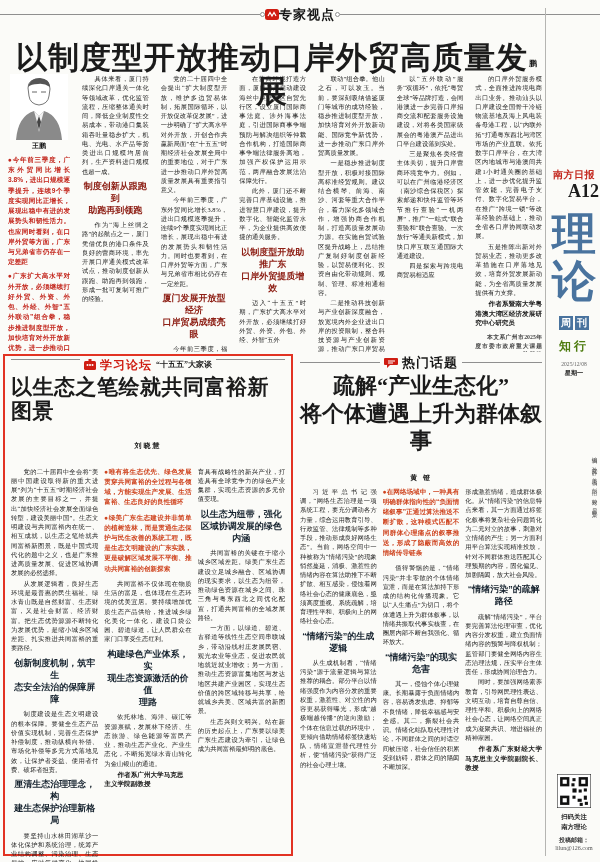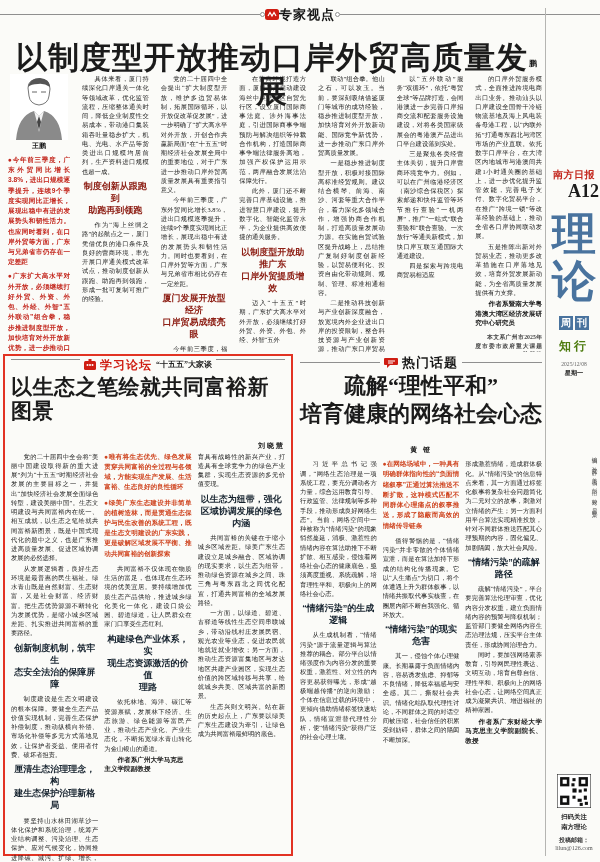--- a/index.html
+++ b/index.html
@@ -51,21 +51,21 @@
       writing-mode:vertical-rl;font-size:5.6px;color:#555;letter-spacing:1.5px;text-align:center;}
   .mh-bottom{position:absolute;top:774px;width:100%;text-align:center;}
   .mh-qrcap{font-family:"Liberation Sans",sans-serif;font-size:6.4px;font-weight:bold;color:#222;line-height:1.5;}
   .mh-email-label{font-size:6px;font-weight:bold;color:#333;margin-top:5px;}
   .mh-email{font-size:6px;color:#555;}
   
   .eco-box{position:absolute;left:3px;top:354px;width:290px;height:502px;border:2px solid #e23323;
       background:#fbfbf8;box-sizing:border-box;padding:3px 6px;}
   .eco-banner{position:relative;display:flex;align-items:flex-start;gap:4px;height:15px;}
   .eco-headline{font-size:21px;font-weight:900;letter-spacing:.5px;line-height:1.15;margin-top:1px;}
-  .eco-byline{text-align:right;font-size:7px;font-weight:bold;letter-spacing:2px;margin:2px 0 1px;}
+  .eco-byline{text-align:center;font-size:7px;font-weight:bold;letter-spacing:2px;margin:2px 0 16px;}
   .eco-cols{display:flex;gap:6px;height:432px;overflow:hidden;}
   .ecol{flex:1 1 0;overflow:hidden;}
   .bullet{font-family:"Liberation Sans",sans-serif;font-size:6.6px;line-height:1.55;text-align:justify;
       color:#cf4520;font-weight:bold;margin:0 0 5px;}
   .sh-dark{color:#15222e;}
   
   .hot-section{position:absolute;left:300px;top:355px;width:242px;height:501px;}
   .hot-banner{display:flex;align-items:center;gap:4px;height:15px;}
   .hot-headline{text-align:center;font-size:22px;font-weight:900;line-height:1.25;margin-top:2px;}
   .hot-byline{text-align:center;font-size:7px;font-weight:bold;letter-spacing:2px;margin:3px 0 4px;}
@@ -257,22 +257,22 @@
       <span class="b-icon">
         <svg width="14" height="11" viewBox="0 0 14 11">
             <path d="M1 1 h12 a1 1 0 0 1 1 1 v5 a1 1 0 0 1 -1 1 h-7 l-3 3 v-3 h-2 a1 1 0 0 1 -1 -1 v-5 a1 1 0 0 1 1 -1Z" fill="#cf1d12"></path>
             <path d="M4 4 h7 M4 6 h5" stroke="#fff" stroke-width="1"></path>
           </svg>
       </span>
       <span class="b-label">热门话题</span>
       <span class="rule"></span>
     </div>
     <h2 class="hot-headline">
-      <div>疏解“理性平和”</div>
-      <div>培育健康的网络社会心态</div>
+      <div>疏解“产业生态化”</div>
+      <div>将个体遭遇上升为群体叙事</div>
     </h2>
     <div class="hot-byline">黄 镫</div>
     <div class="hot-cols">
       <div class="hcol">
         <p class="bp">习近平总书记强调，“网络生态治理是一项系统工程，要充分调动各方力量，综合运用教育引导、行政监管、法律规制等多种手段，推动形成良好网络生态”。当前，网络空间中一种被称为“情绪污染”的现象悄然蔓延，消极、激惹性的情绪内容在算法助推下不断扩散、相互感染，侵蚀着网络社会心态的健康底色，亟须高度重视、系统疏解，培育理性平和、积极向上的网络社会心态。</p>
         <h3 class="sh sh-dark">“情绪污染”的生成逻辑</h3>
         <p class="bp">从生成机制看，“情绪污染”源于流量逻辑与算法推荐的耦合。部分平台以情绪强度作为内容分发的重要权重，激惹性、对立性的内容更易获得曝光，形成“越极端越传播”的逆向激励；个体在信息过载的环境中，更倾向借助情绪标签快速站队，情绪宣泄替代理性分析，使“情绪污染”获得广泛的社会心理土壤。</p>
       </div>
       <div class="hcol">
         <p class="bullet">●在网络场域中，一种具有明确群体指向性的“负面情绪叙事”正通过算法推送不断扩散，这种模式匹配不同群体心理痛点的叙事推送，形成了隐蔽而高效的情绪传导链条</p>

